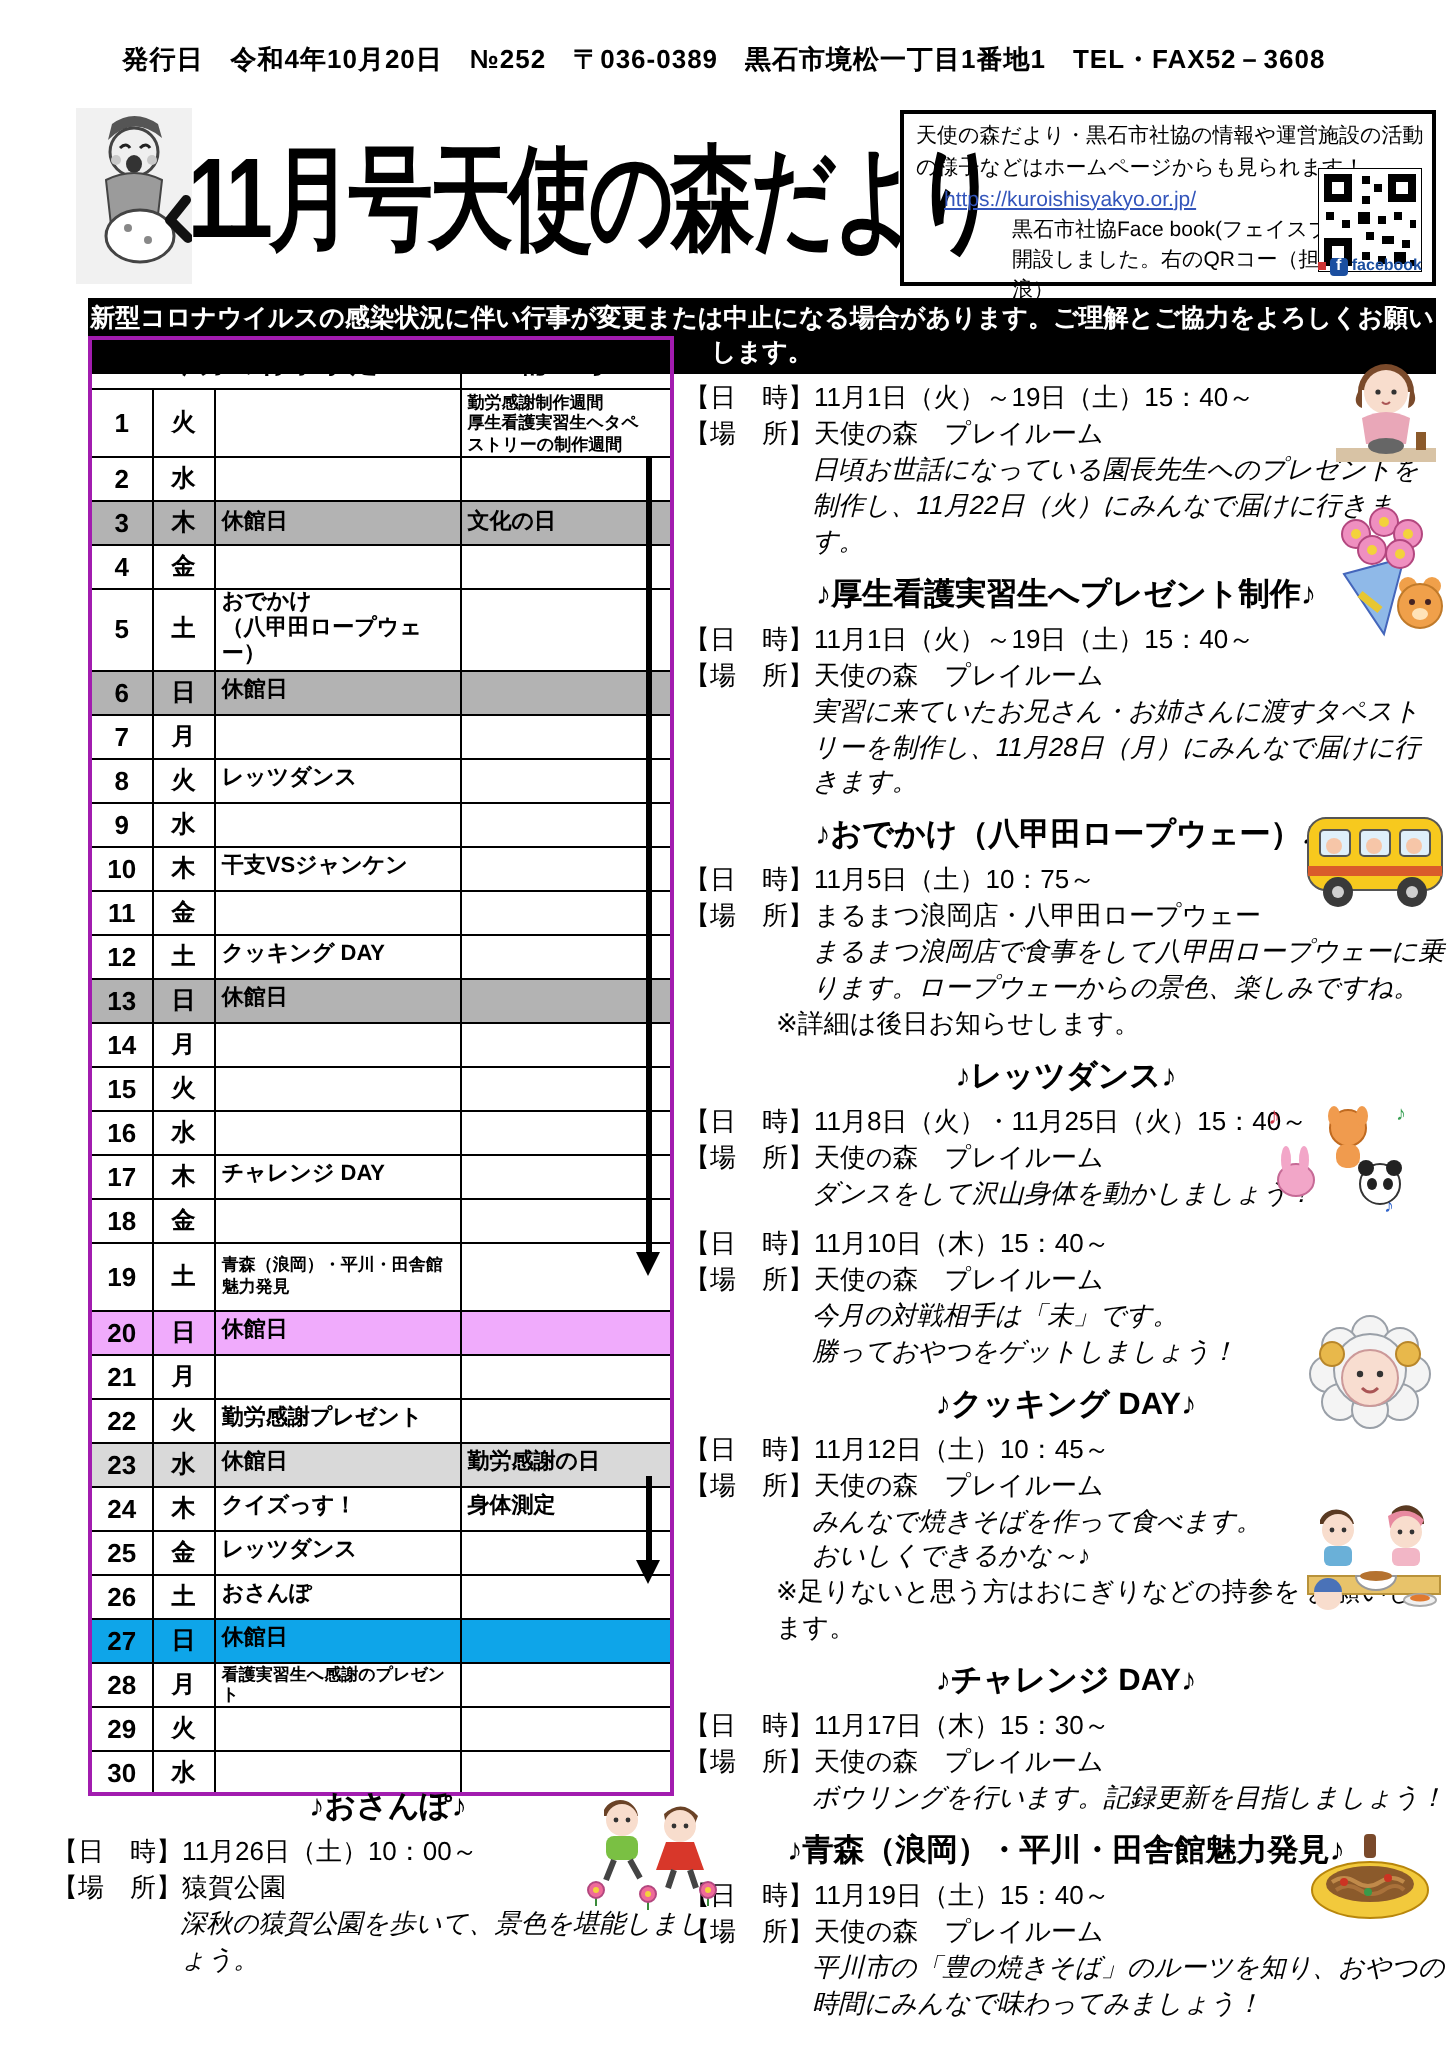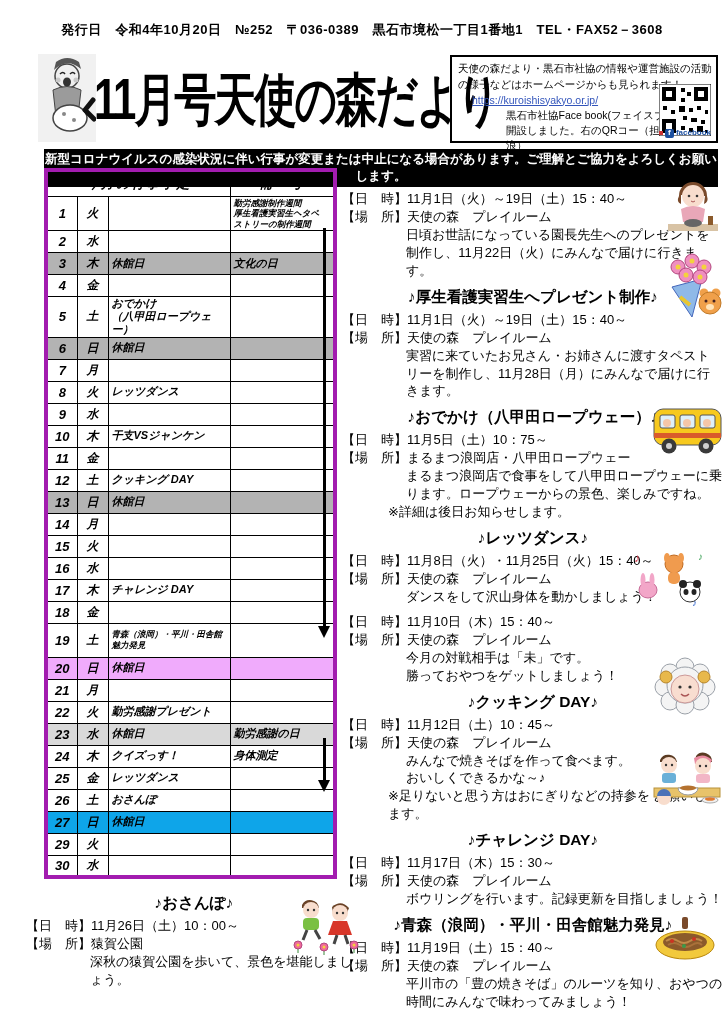--- a/index.html
+++ b/index.html
@@ -26,40 +26,40 @@
   .fb-row{position:absolute;right:5px;bottom:2px;display:flex;align-items:center;gap:2px;}
   .fb-dot{width:4px;height:4px;background:#c33;display:inline-block;}
   .fb-badge{width:9px;height:9px;background:#1b4fa0;color:#fff;font-size:8px;font-weight:bold;
     display:inline-flex;align-items:center;justify-content:center;border-radius:2px;}
   .fb-word{font-size:8px;font-weight:bold;color:#1b4fa0;}
   
   .banner{position:absolute;left:44px;right:6px;top:149px;background:#000;color:#fff;
     font-size:12.5px;font-weight:bold;text-align:center;padding:2px 0;}
   
   .cal{position:absolute;left:44px;top:168px;width:293px;}
-  .cal table{border-collapse:collapse;width:100%;table-layout:fixed;border:4px solid #a21caf;font-style:italic;}
+  .cal table{border-collapse:collapse;width:100%;table-layout:fixed;border:2px solid #a21caf;}
   .cal th,.cal td{border:1px solid #000;padding:0 3px;overflow:hidden;vertical-align:middle;}
   .cal th{font-size:13px;height:24px;letter-spacing:2px;}
   td.c-date{text-align:center;font-weight:bold;font-size:13px;border-right:1px dotted #888 !important;}
   td.c-day{text-align:center;font-weight:bold;font-size:12px;}
   td.c-event{font-weight:bold;font-size:11px;line-height:1.2;white-space:pre-line;}
   td.c-remark{font-weight:bold;font-size:11px;line-height:1.2;white-space:pre-line;}
   tr.row-normal{height:22px;} tr.row-tall{height:34px;}
   .txt-small{font-size:8.5px !important;line-height:1.25 !important;}
   .arrow{position:absolute;left:279px;width:3px;background:#000;}
   .arrow::after{content:"";position:absolute;left:-5px;bottom:-12px;
     border:6px solid transparent;border-top:12px solid #000;}
   .arrow-1{top:60px;height:404px;}
   .arrow-2{top:570px;height:48px;}
   
   .events{position:absolute;left:342px;top:164px;width:382px;}
   .event{position:relative;margin-bottom:7px;}
   .event-title{text-align:center;font-weight:bold;font-size:15.5px;margin:2px 0 3px 0;}
   .event-line{font-size:13px;line-height:1.38;}
-  .event-desc{font-size:13px;line-height:1.38;margin-left:64px;max-width:310px;white-space:pre-line;}
+  .event-desc{font-size:13px;line-height:1.38;margin-left:64px;max-width:310px;white-space:pre-line;font-style:italic;}
   .event-desc.wide{max-width:336px;}
   .event-note{font-size:13px;line-height:1.38;margin-left:46px;max-width:330px;}
   .ill{position:absolute;}
   .ill-craft-girl{right:2px;top:10px;width:58px;height:64px;}
   .ill-gift-bouquet{right:0;top:-34px;width:64px;height:70px;}
   .ill-bus{right:0;top:-4px;width:72px;height:54px;}
   .ill-dancing-animals{right:16px;top:22px;width:74px;height:60px;}
   .ill-sheep{right:8px;top:42px;width:62px;height:60px;}
   .ill-cooking-kids{right:2px;top:56px;width:70px;height:62px;}
   .ill-yakisoba{right:8px;top:2px;width:62px;height:44px;}
@@ -308,20 +308,26 @@
           <td class="c-event">おさんぽ</td>
           <td class="c-remark"></td>
         </tr>
         <tr class="row-normal" style="background: #0ea5e9;">
           <td class="c-date">27</td>
           <td class="c-day">日</td>
           <td class="c-event">休館日</td>
           <td class="c-remark"></td>
         </tr>
         <tr class="row-normal">
+          <td class="c-date">28</td>
+          <td class="c-day">月</td>
+          <td class="c-event txt-small">看護実習生へ感謝のプレゼント</td>
+          <td class="c-remark"></td>
+        </tr>
+        <tr class="row-normal">
           <td class="c-date">29</td>
           <td class="c-day">火</td>
           <td class="c-event"></td>
           <td class="c-remark"></td>
         </tr>
         <tr class="row-normal">
           <td class="c-date">30</td>
           <td class="c-day">水</td>
           <td class="c-event"></td>
           <td class="c-remark"></td>

